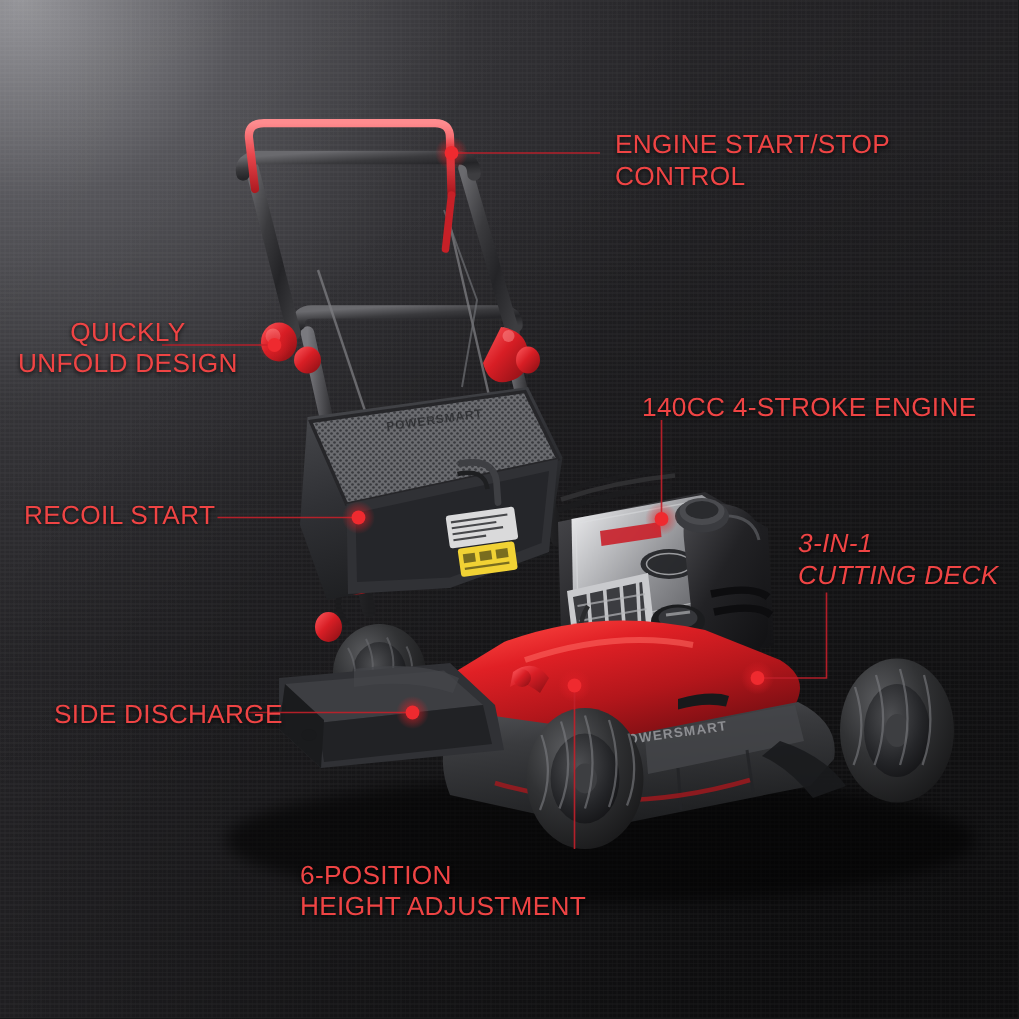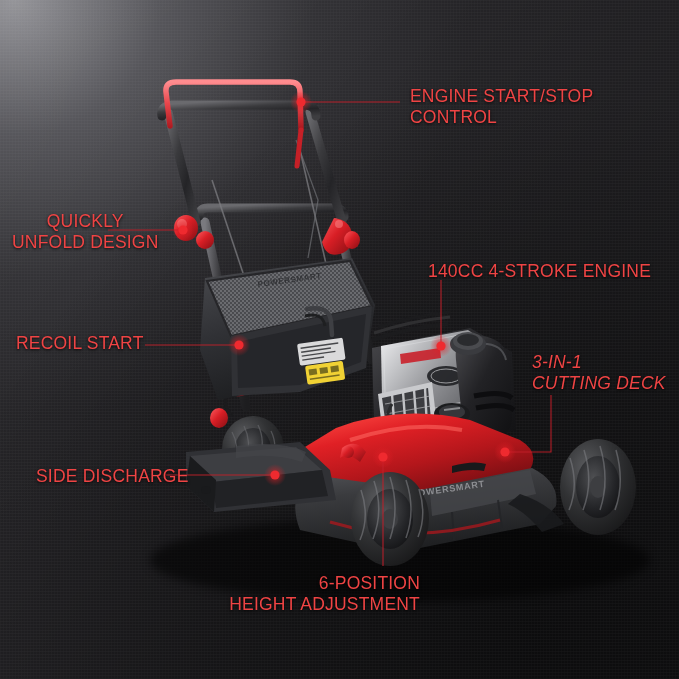--- a/index.html
+++ b/index.html
@@ -45,21 +45,21 @@
     color:#ef4444;
     font-size:17.5px;
     line-height:1.18;
     letter-spacing:.2px;
     white-space:pre-line;
     text-shadow:0 1px 3px rgba(0,0,0,.85);
     font-weight:400;
   }
   .callout.right{text-align:left;}
   .callout.left{text-align:center;}
-  .callout.center{text-align:right;}
+  .callout.center{text-align:left;}
 </style>
 </head>
 <body>
 
 <div id="stage">
 
   <div class="bg-base"></div>
   <div class="bg-glow"></div>
   <div class="bg-vignette"></div>
   <div class="bg-noise"></div>

